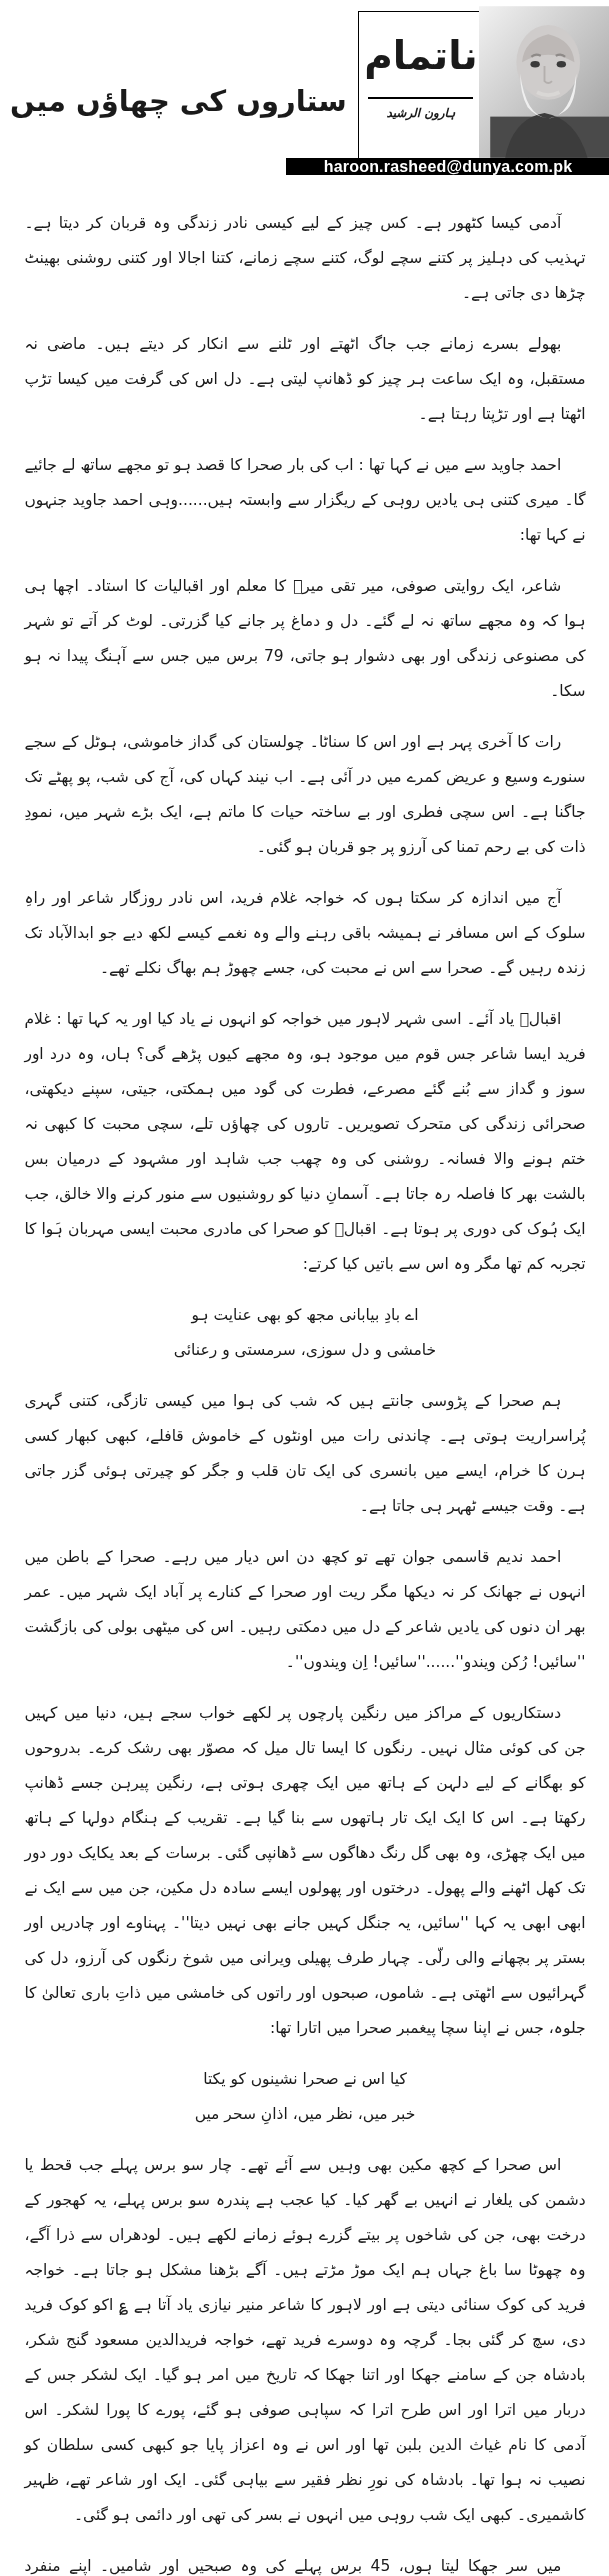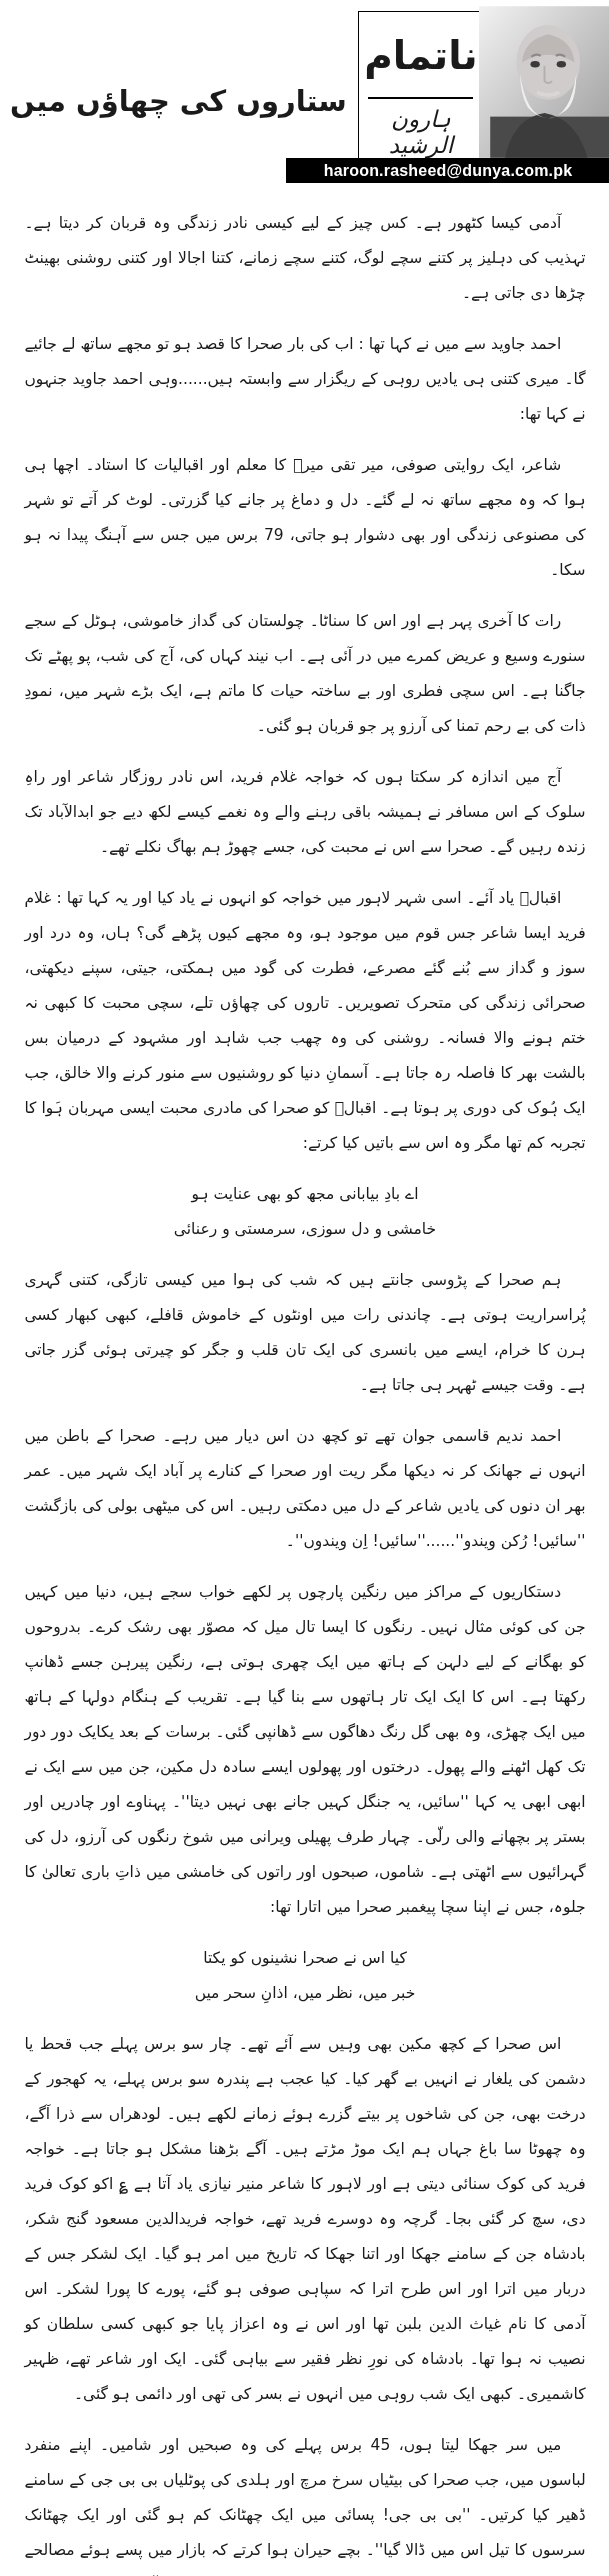--- a/index.html
+++ b/index.html
@@ -5,24 +5,24 @@
   html,body{margin:0;padding:0;background:#e8e8e8;}
   .page{position:relative;width:610px;height:2576px;margin:0 auto;background:#ffffff;overflow:hidden;
         font-family:"DejaVu Sans",sans-serif;color:#1a1a1a;}
   
   .masthead{position:relative;height:186px;}
   .article-title{position:absolute;left:0;top:84px;width:357px;text-align:center;
                  font-size:29px;font-weight:bold;direction:rtl;}
   .brand-box{position:absolute;left:358px;top:11.3px;width:171px;height:163px;border:1.9px solid #000;box-sizing:border-box;}
   .brand-title{width:120px;margin:13px 0 0 1.9px;text-align:center;font-size:39px;font-weight:bold;line-height:1.6;direction:rtl;}
   .brand-rule{width:105px;height:1.9px;background:#000;margin:9.4px 0 0 9.4px;}
-  .brand-author{width:120px;margin:7.5px 0 0 1.9px;text-align:center;font-size:23px;font-weight:normal;direction:rtl;font-style:italic;}
+  .brand-author{width:120px;margin:7.5px 0 0 1.9px;text-align:center;font-size:12px;font-weight:bold;direction:rtl;font-style:italic;}
   .photo{position:absolute;right:0;top:5.6px;width:131px;height:152px;z-index:3;}
   .photo svg{display:block;width:100%;height:100%;}
-  .email-bar{position:absolute;right:0;top:158px;width:324px;height:25px;background:#000;color:#fff;
+  .email-bar{position:absolute;right:0;top:158px;width:324px;height:17px;background:#000;color:#fff;
              display:flex;align-items:center;justify-content:center;z-index:4;
              font-family:"Liberation Sans",sans-serif;font-weight:bold;font-size:16px;letter-spacing:0.2px;}
   
   .article-body{direction:rtl;padding:3.8px 8.4px 0 8.4px;text-align:justify;
                 font-size:15.5px;line-height:35px;}
   .article-body p.para{margin:16px;text-indent:24.4px;}
   .verse{margin:0;text-align:center;}
   .verse .verse-line{display:block;}
 </style>
 </head>
@@ -61,20 +61,21 @@
         <path d="M62 92 Q74 98 86 92" stroke="#d9d7d5" stroke-width="4" fill="none"></path>
         <path d="M70 64 L70 80 Q74 84 78 80" stroke="#b3afad" stroke-width="2" fill="none"></path>
       </svg>
     </div>
 
     <div class="email-bar">haroon.rasheed@dunya.com.pk</div>
   </header>
 
   <main class="article-body">
       <p class="para">آدمی کیسا کٹھور ہے۔ کس چیز کے لیے کیسی نادر زندگی وہ قربان کر دیتا ہے۔ تہذیب کی دہلیز پر کتنے سچے لوگ، کتنے سچے زمانے، کتنا اجالا اور کتنی روشنی بھینٹ چڑھا دی جاتی ہے۔</p>
+      <p class="para">بھولے بسرے زمانے جب جاگ اٹھتے اور ٹلنے سے انکار کر دیتے ہیں۔ ماضی نہ مستقبل، وہ ایک ساعت ہر چیز کو ڈھانپ لیتی ہے۔ دل اس کی گرفت میں کیسا تڑپ اٹھتا ہے اور تڑپتا رہتا ہے۔</p>
       <p class="para">احمد جاوید سے میں نے کہا تھا : اب کی بار صحرا کا قصد ہو تو مجھے ساتھ لے جائیے گا۔ میری کتنی ہی یادیں روہی کے ریگزار سے وابستہ ہیں......وہی احمد جاوید جنہوں نے کہا تھا:</p>
       <p class="para">شاعر، ایک روایتی صوفی، میر تقی میرؔ کا معلم اور اقبالیات کا استاد۔ اچھا ہی ہوا کہ وہ مجھے ساتھ نہ لے گئے۔ دل و دماغ پر جانے کیا گزرتی۔ لوٹ کر آتے تو شہر کی مصنوعی زندگی اور بھی دشوار ہو جاتی، 79 برس میں جس سے آہنگ پیدا نہ ہو سکا۔</p>
       <p class="para">رات کا آخری پہر ہے اور اس کا سناٹا۔ چولستان کی گداز خاموشی، ہوٹل کے سجے سنورے وسیع و عریض کمرے میں در آئی ہے۔ اب نیند کہاں کی، آج کی شب، پو پھٹے تک جاگنا ہے۔ اس سچی فطری اور بے ساختہ حیات کا ماتم ہے، ایک بڑے شہر میں، نمودِ ذات کی بے رحم تمنا کی آرزو پر جو قربان ہو گئی۔</p>
       <p class="para">آج میں اندازہ کر سکتا ہوں کہ خواجہ غلام فرید، اس نادر روزگار شاعر اور راہِ سلوک کے اس مسافر نے ہمیشہ باقی رہنے والے وہ نغمے کیسے لکھ دیے جو ابدالآباد تک زندہ رہیں گے۔ صحرا سے اس نے محبت کی، جسے چھوڑ ہم بھاگ نکلے تھے۔</p>
       <p class="para">اقبالؒ یاد آئے۔ اسی شہر لاہور میں خواجہ کو انہوں نے یاد کیا اور یہ کہا تھا : غلام فرید ایسا شاعر جس قوم میں موجود ہو، وہ مجھے کیوں پڑھے گی؟ ہاں، وہ درد اور سوز و گداز سے بُنے گئے مصرعے، فطرت کی گود میں ہمکتی، جیتی، سپنے دیکھتی، صحرائی زندگی کی متحرک تصویریں۔ تاروں کی چھاؤں تلے، سچی محبت کا کبھی نہ ختم ہونے والا فسانہ۔ روشنی کی وہ چھب جب شاہد اور مشہود کے درمیان بس بالشت بھر کا فاصلہ رہ جاتا ہے۔ آسمانِ دنیا کو روشنیوں سے منور کرنے والا خالق، جب ایک ہُوک کی دوری پر ہوتا ہے۔ اقبالؒ کو صحرا کی مادری محبت ایسی مہربان ہَوا کا تجربہ کم تھا مگر وہ اس سے باتیں کیا کرتے:</p>
       <div class="verse">
         <span class="verse-line">اے بادِ بیابانی مجھ کو بھی عنایت ہو</span>
         <span class="verse-line">خامشی و دل سوزی، سرمستی و رعنائی</span>
       </div>
       <p class="para">ہم صحرا کے پڑوسی جانتے ہیں کہ شب کی ہوا میں کیسی تازگی، کتنی گہری پُراسراریت ہوتی ہے۔ چاندنی رات میں اونٹوں کے خاموش قافلے، کبھی کبھار کسی ہرن کا خرام، ایسے میں بانسری کی ایک تان قلب و جگر کو چیرتی ہوئی گزر جاتی ہے۔ وقت جیسے ٹھہر ہی جاتا ہے۔</p>

